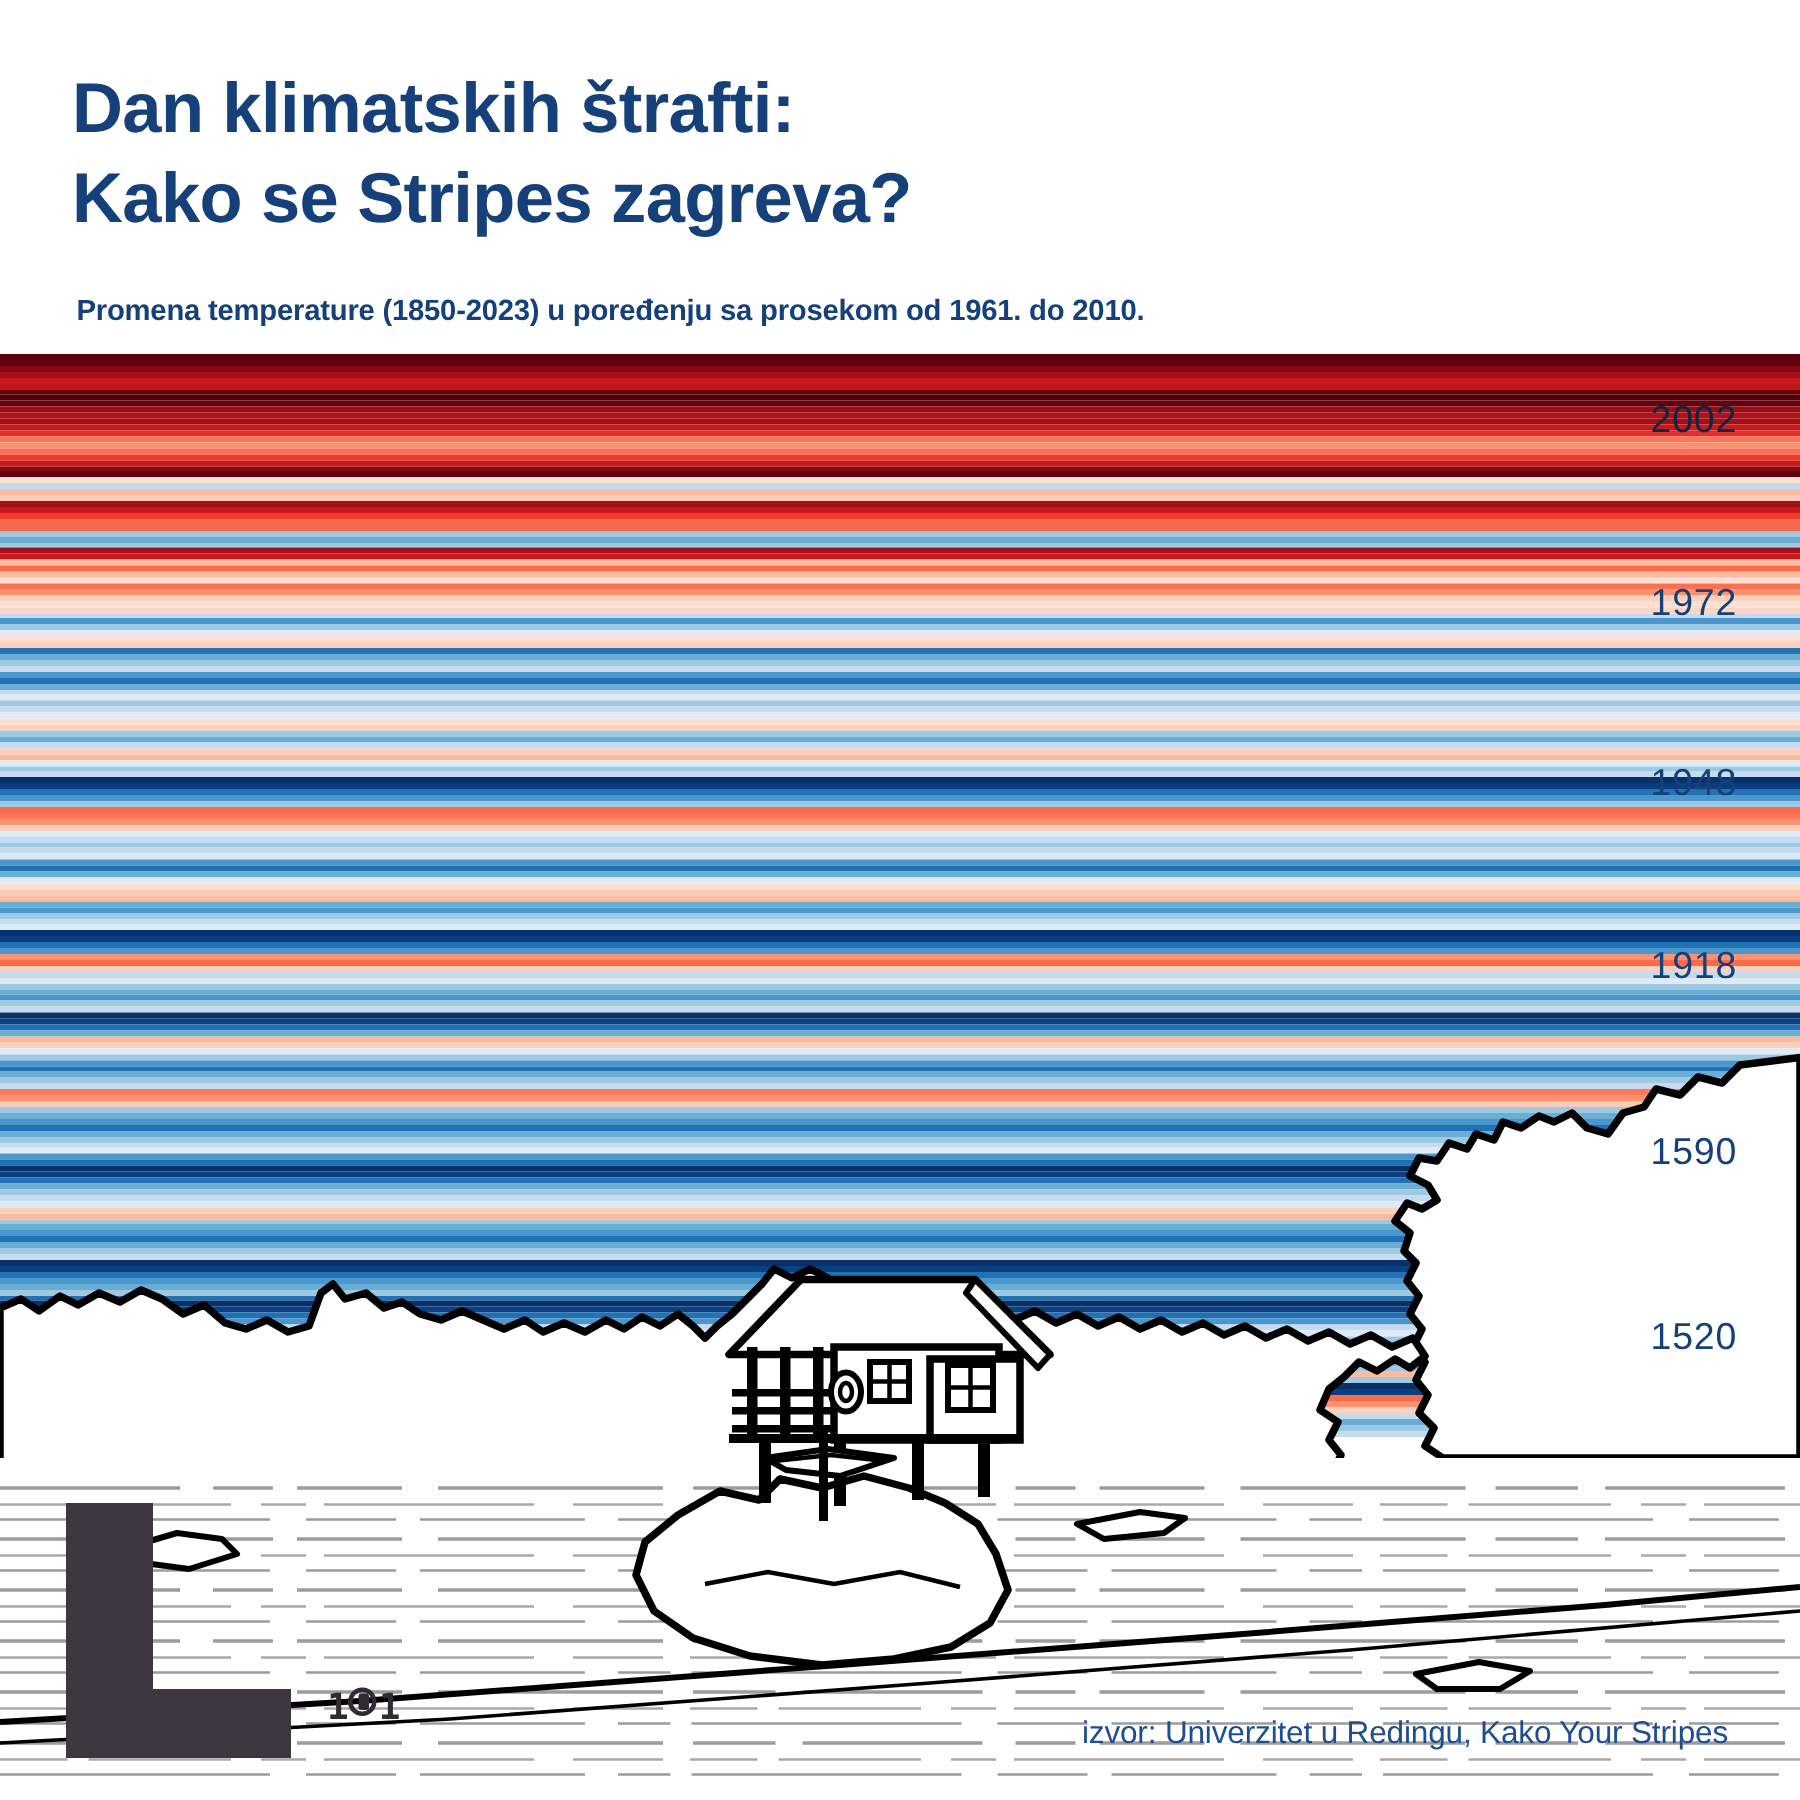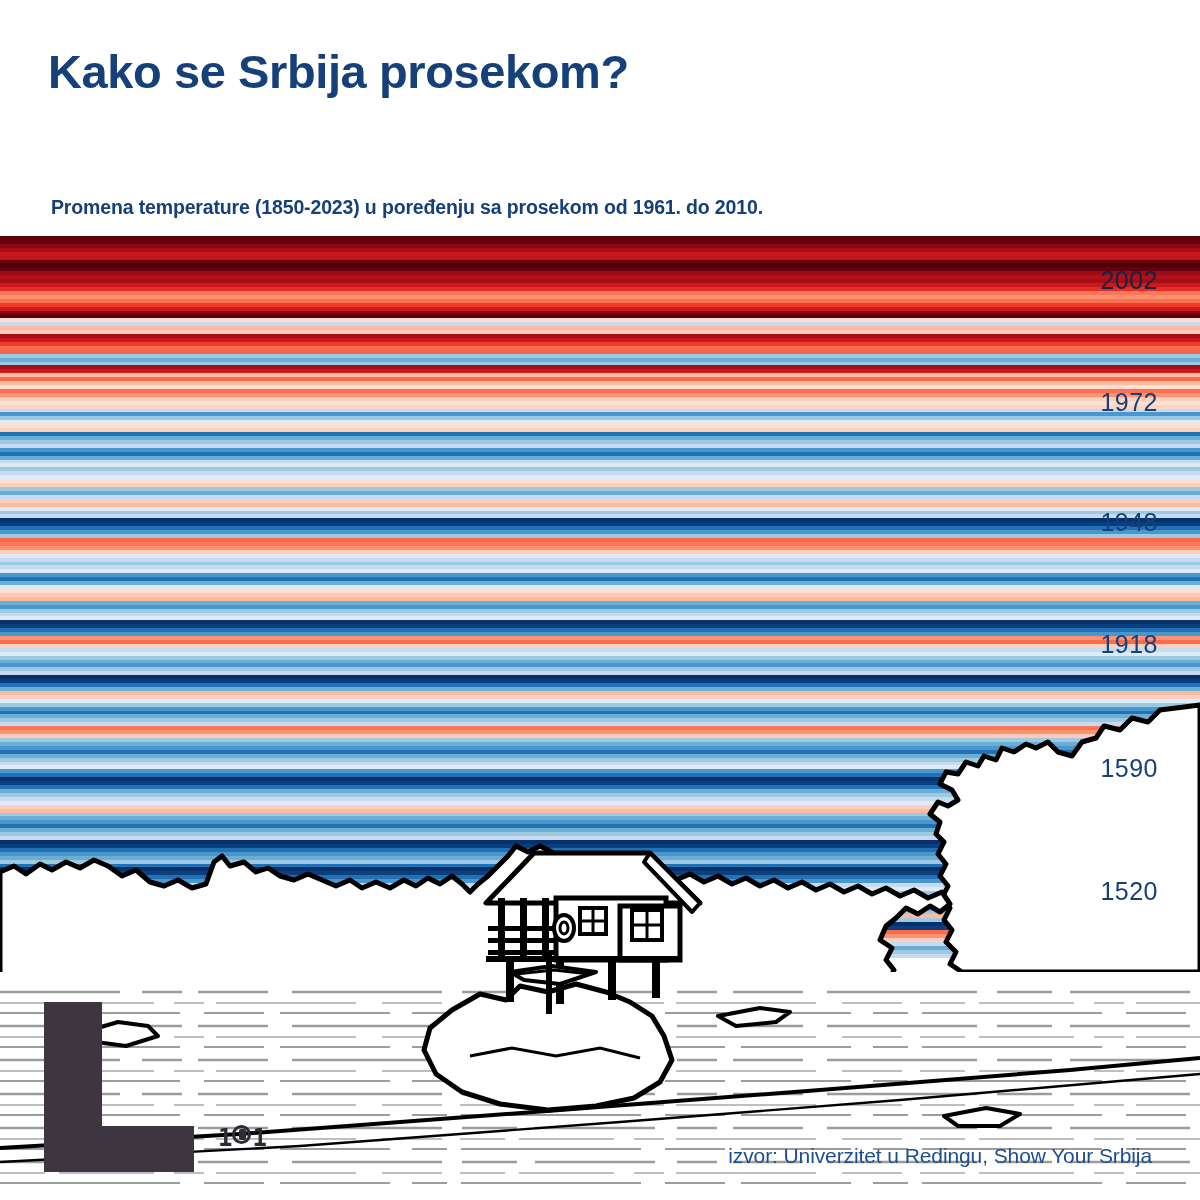--- a/index.html
+++ b/index.html
@@ -340,35 +340,36 @@
 
       <path d="M510,972 L552,966 L596,972 L560,984 L524,980 Z" fill="#ffffff" stroke="#000000" stroke-width="4" stroke-linejoin="round"></path>
       <path d="M516,974 L554,970 L590,974" fill="none" stroke="#000000" stroke-width="3"></path>
 
       <rect x="546" y="952" width="6" height="62" fill="#000000"></rect>
     </g>
   </svg>
 
   <div id="header">
     <div id="title">
-      <span class="ln">Kako se Srbija prosekom?</span>
+      <span class="ln">Dan klimatskih štrafti:</span>
+      <span class="ln">Kako se Stripes zagreva?</span>
     </div>
     <div id="subtitle">Promena temperature (1850-2023) u poređenju sa prosekom od 1961. do 2010.</div>
   </div>
 
   <div id="years">
       <div class="year-label on-warm" style="top: 266px;">2002</div>
       <div class="year-label" style="top: 388px;">1972</div>
       <div class="year-label" style="top: 508px;">1948</div>
       <div class="year-label" style="top: 630px;">1918</div>
       <div class="year-label" style="top: 754px;">1590</div>
       <div class="year-label" style="top: 877px;">1520</div>
     </div>
 
-  <div id="source">izvor: Univerzitet u Redingu, Show Your Srbija</div>
+  <div id="source">izvor: Univerzitet u Redingu, Kako Your Stripes</div>
 
   <div id="logo">
     <div id="logo-l"></div>
     <div id="logo-text">
         <span class="sup">1</span>
         <span id="logo-globe"></span>
         <span class="sup">1</span>
     </div>
   </div>
 

